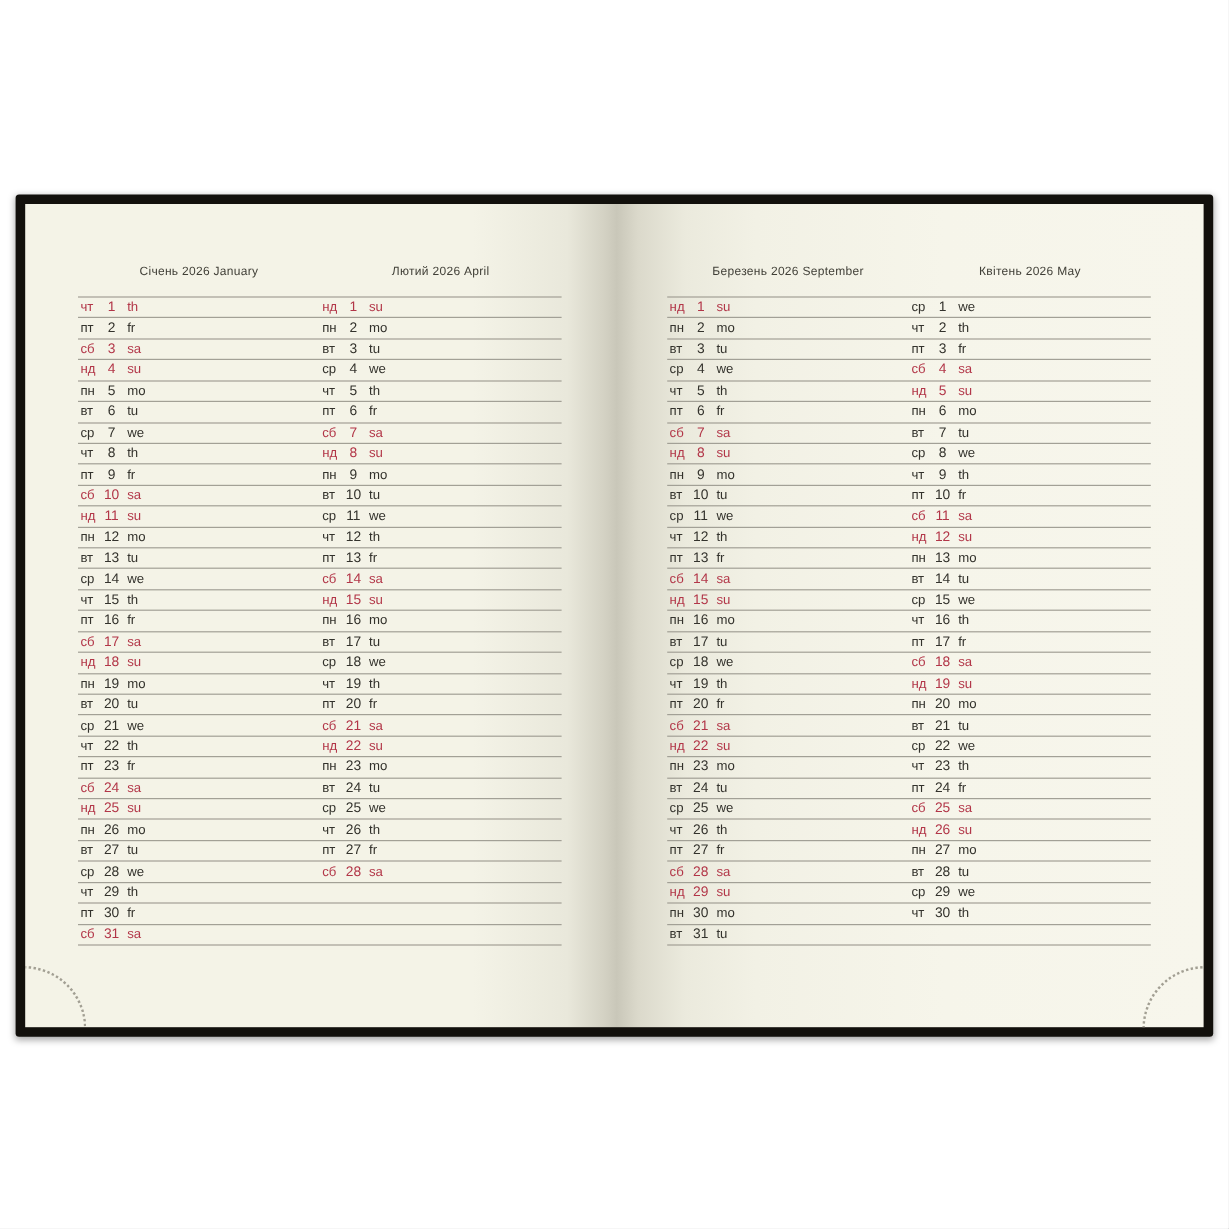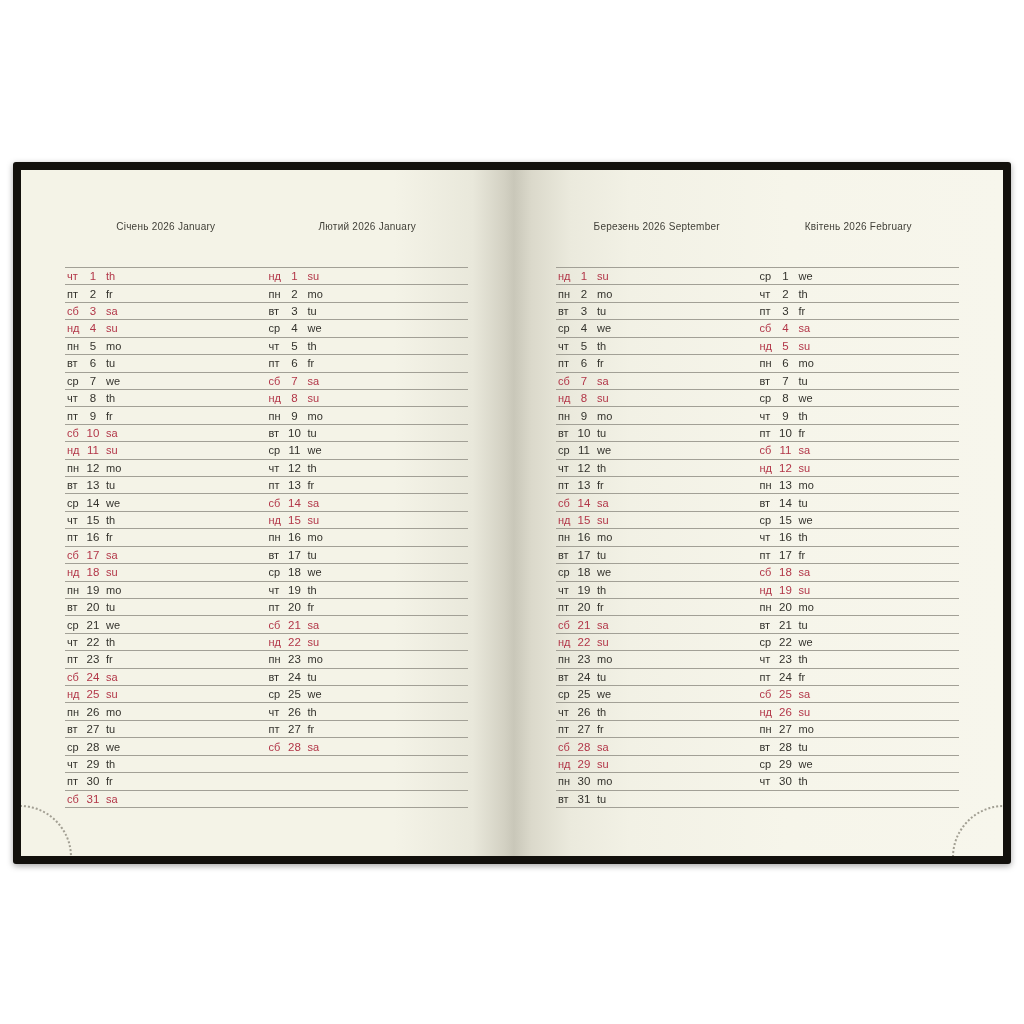--- a/index.html
+++ b/index.html
@@ -43,21 +43,21 @@
   .month-header{
     width:50%;
     text-align:center;
     font-size:10px;
     line-height:16px;
     letter-spacing:.25px;
     color:#403f37;
     white-space:nowrap;
   }
   .grid{
-    margin-top:32px;
+    margin-top:12px;
     height:540px;
     display:grid;
     grid-template-rows:repeat(31,1fr);
     border-bottom:1px solid #a2a096;
   }
   .row{
     border-top:1px solid #a2a096;
     box-sizing:border-box;
     display:flex;
   }
@@ -86,21 +86,21 @@
 </head>
 <body>
 
 <div class="canvas">
   <div class="book">
     <div class="spread">
 
       <section class="page page-l">
         <div class="headers">
           <div class="month-header">Січень 2026 January</div>
-          <div class="month-header">Лютий 2026 January</div>
+          <div class="month-header">Лютий 2026 April</div>
         </div>
         <div class="grid">
             <div class="row">
               <div class="cell red">
                 <span class="u">чт</span>
                 <span class="n">1</span>
                 <span class="e">th</span>
               </div>
               <div class="cell red">
                 <span class="u">нд</span>
@@ -456,21 +456,21 @@
               </div>
               <div class="cell"></div>
             </div>
           </div>
         <div class="corner-arc"></div>
       </section>
 
       <section class="page page-r">
         <div class="headers">
           <div class="month-header">Березень 2026 September</div>
-          <div class="month-header">Квітень 2026 February</div>
+          <div class="month-header">Квітень 2026 May</div>
         </div>
         <div class="grid">
             <div class="row">
               <div class="cell red">
                 <span class="u">нд</span>
                 <span class="n">1</span>
                 <span class="e">su</span>
               </div>
               <div class="cell">
                 <span class="u">ср</span>

